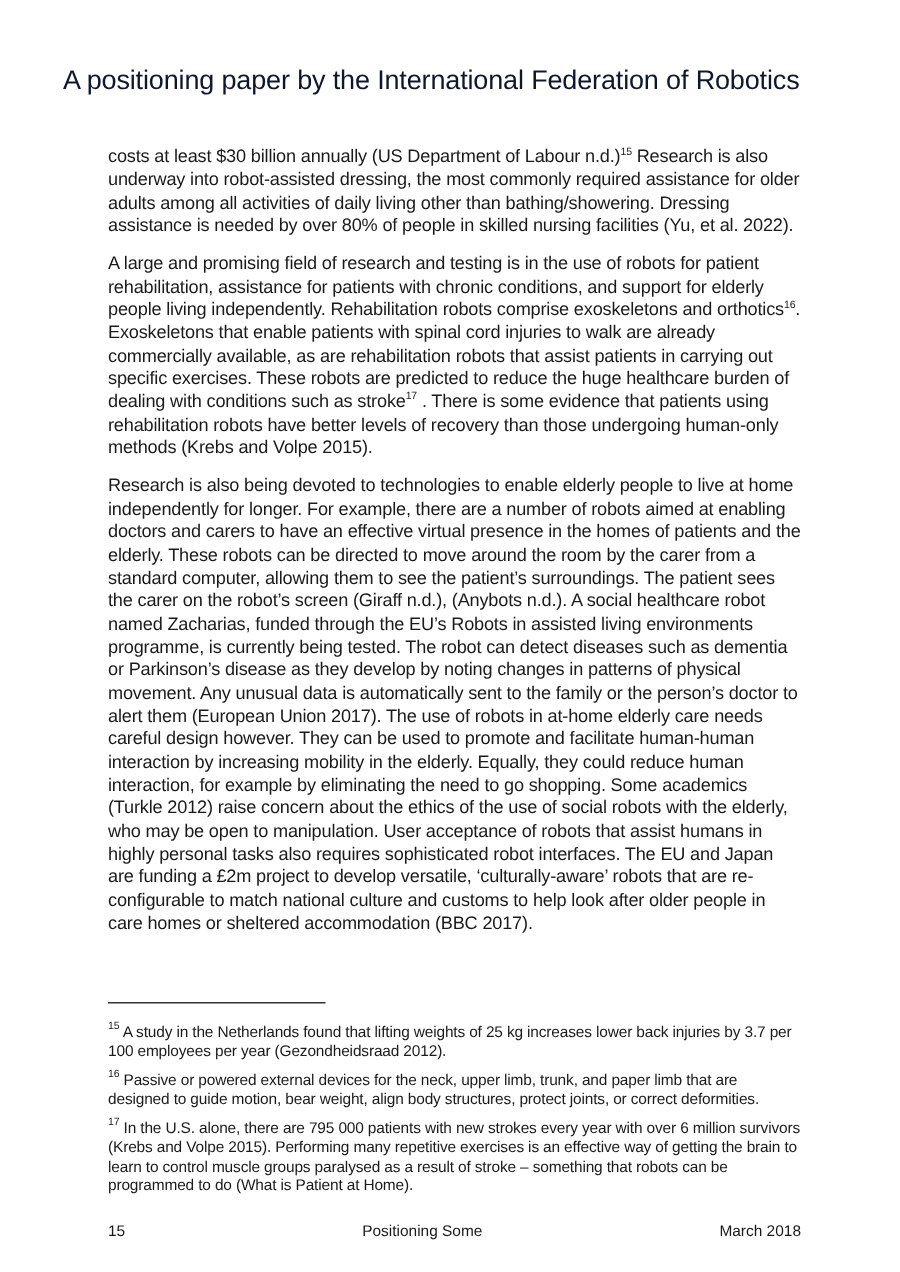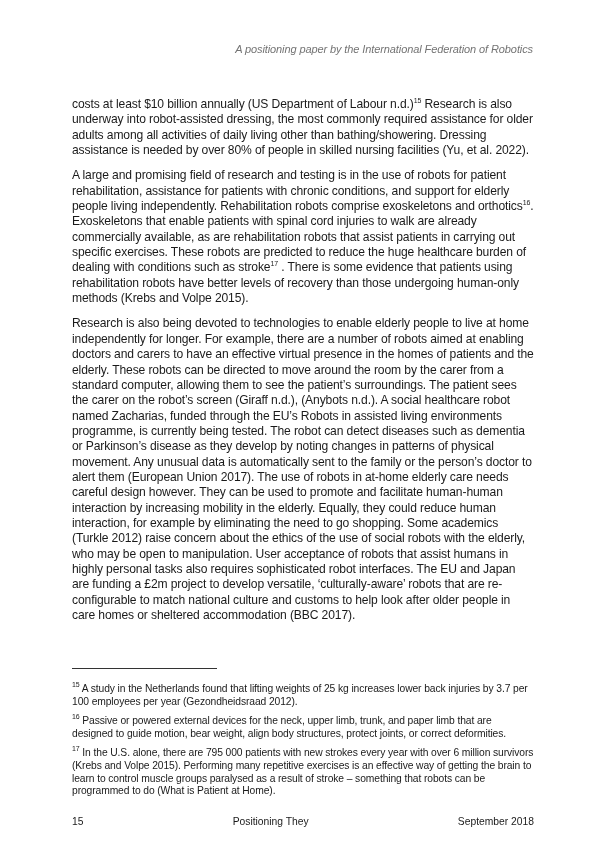--- a/index.html
+++ b/index.html
@@ -1,51 +1,51 @@
 <!DOCTYPE html>
 <html><head>
 <meta charset="utf-8">
 <style>
   html, body { margin: 0; padding: 0; background: #ffffff; }
   body { width: 600px; height: 848px; position: relative; overflow: hidden;
          font-family: "Liberation Sans", sans-serif; color: #1a1a1a; }
-  .header { position: absolute; top: 43px; right: 67px; font-style: italic;
-            font-size: 11px; color: #737373; letter-spacing: -0.1px; }
+  .header { position: absolute; top: 43px; right: 67px; 
+            font-size: 18px; color: #0f172a; letter-spacing: -0.1px; }
   .body-text { position: absolute; left: 72px; top: 97px; width: 462px;
                font-size: 12.1px; line-height: 15.35px; letter-spacing: -0.12px; }
   .body-text p { margin: 0 0 10px 0; }
   sup { font-size: 7px; line-height: 0; vertical-align: 5px; }
   .fn-rule { position: absolute; left: 72px; top: 668px; width: 145px; height: 0;
              border-top: 1px solid #333; }
   .footnotes { position: absolute; left: 72px; top: 683px; width: 462px;
                font-size: 10.3px; line-height: 12.6px; letter-spacing: -0.1px; }
   .footnotes p { margin: 0 0 7px 0; }
   .footer { position: absolute; left: 72px; top: 816px; width: 462px;
             font-size: 10.3px; display: flex; justify-content: space-between; }
 </style>
 </head>
 <body>
 
 <div class="header">A positioning paper by the International Federation of Robotics</div>
 
 <div class="body-text">
   <p>
-    <span>costs at least $10 billion annually (US Department of Labour n.d.)</span><sup>15</sup><span> Research is also underway into robot-assisted dressing, the most commonly required assistance for older adults among all activities of daily living other than bathing/showering. Dressing assistance is needed by over 80% of people in skilled nursing facilities (Yu, et al. 2022).</span>
+    <span>costs at least $30 billion annually (US Department of Labour n.d.)</span><sup>15</sup><span> Research is also underway into robot-assisted dressing, the most commonly required assistance for older adults among all activities of daily living other than bathing/showering. Dressing assistance is needed by over 80% of people in skilled nursing facilities (Yu, et al. 2022).</span>
   </p>
   <p>
     <span>A large and promising field of research and testing is in the use of robots for patient rehabilitation, assistance for patients with chronic conditions, and support for elderly people living independently. Rehabilitation robots comprise exoskeletons and orthotics</span><sup>16</sup><span>. Exoskeletons that enable patients with spinal cord injuries to walk are already commercially available, as are rehabilitation robots that assist patients in carrying out specific exercises. These robots are predicted to reduce the huge healthcare burden of dealing with conditions such as stroke</span><sup>17</sup><span> . There is some evidence that patients using rehabilitation robots have better levels of recovery than those undergoing human-only methods (Krebs and Volpe 2015).</span>
   </p>
   <p>Research is also being devoted to technologies to enable elderly people to live at home independently for longer. For example, there are a number of robots aimed at enabling doctors and carers to have an effective virtual presence in the homes of patients and the elderly. These robots can be directed to move around the room by the carer from a standard computer, allowing them to see the patient’s surroundings. The patient sees the carer on the robot’s screen (Giraff n.d.), (Anybots n.d.). A social healthcare robot named Zacharias, funded through the EU’s Robots in assisted living environments programme, is currently being tested. The robot can detect diseases such as dementia or Parkinson’s disease as they develop by noting changes in patterns of physical movement. Any unusual data is automatically sent to the family or the person’s doctor to alert them (European Union 2017). The use of robots in at-home elderly care needs careful design however. They can be used to promote and facilitate human-human interaction by increasing mobility in the elderly. Equally, they could reduce human interaction, for example by eliminating the need to go shopping. Some academics (Turkle 2012) raise concern about the ethics of the use of social robots with the elderly, who may be open to manipulation. User acceptance of robots that assist humans in highly personal tasks also requires sophisticated robot interfaces. The EU and Japan are funding a £2m project to develop versatile, ‘culturally-aware’ robots that are re-configurable to match national culture and customs to help look after older people in care homes or sheltered accommodation (BBC 2017).</p>
 </div>
 
 <div class="fn-rule"></div>
 
 <div class="footnotes">
   <p><sup>15</sup><span> A study in the Netherlands found that lifting weights of 25 kg increases lower back injuries by 3.7 per 100 employees per year (Gezondheidsraad 2012).</span></p>
   <p><sup>16</sup><span> Passive or powered external devices for the neck, upper limb, trunk, and paper limb that are designed to guide motion, bear weight, align body structures, protect joints, or correct deformities.</span></p>
   <p><sup>17</sup><span> In the U.S. alone, there are 795 000 patients with new strokes every year with over 6 million survivors (Krebs and Volpe 2015). Performing many repetitive exercises is an effective way of getting the brain to learn to control muscle groups paralysed as a result of stroke – something that robots can be programmed to do (What is Patient at Home).</span></p>
 </div>
 
 <div class="footer">
   <span>15</span>
-  <span>Positioning They</span>
-  <span>September 2018</span>
+  <span>Positioning Some</span>
+  <span>March 2018</span>
 </div>
 
 </body></html>

